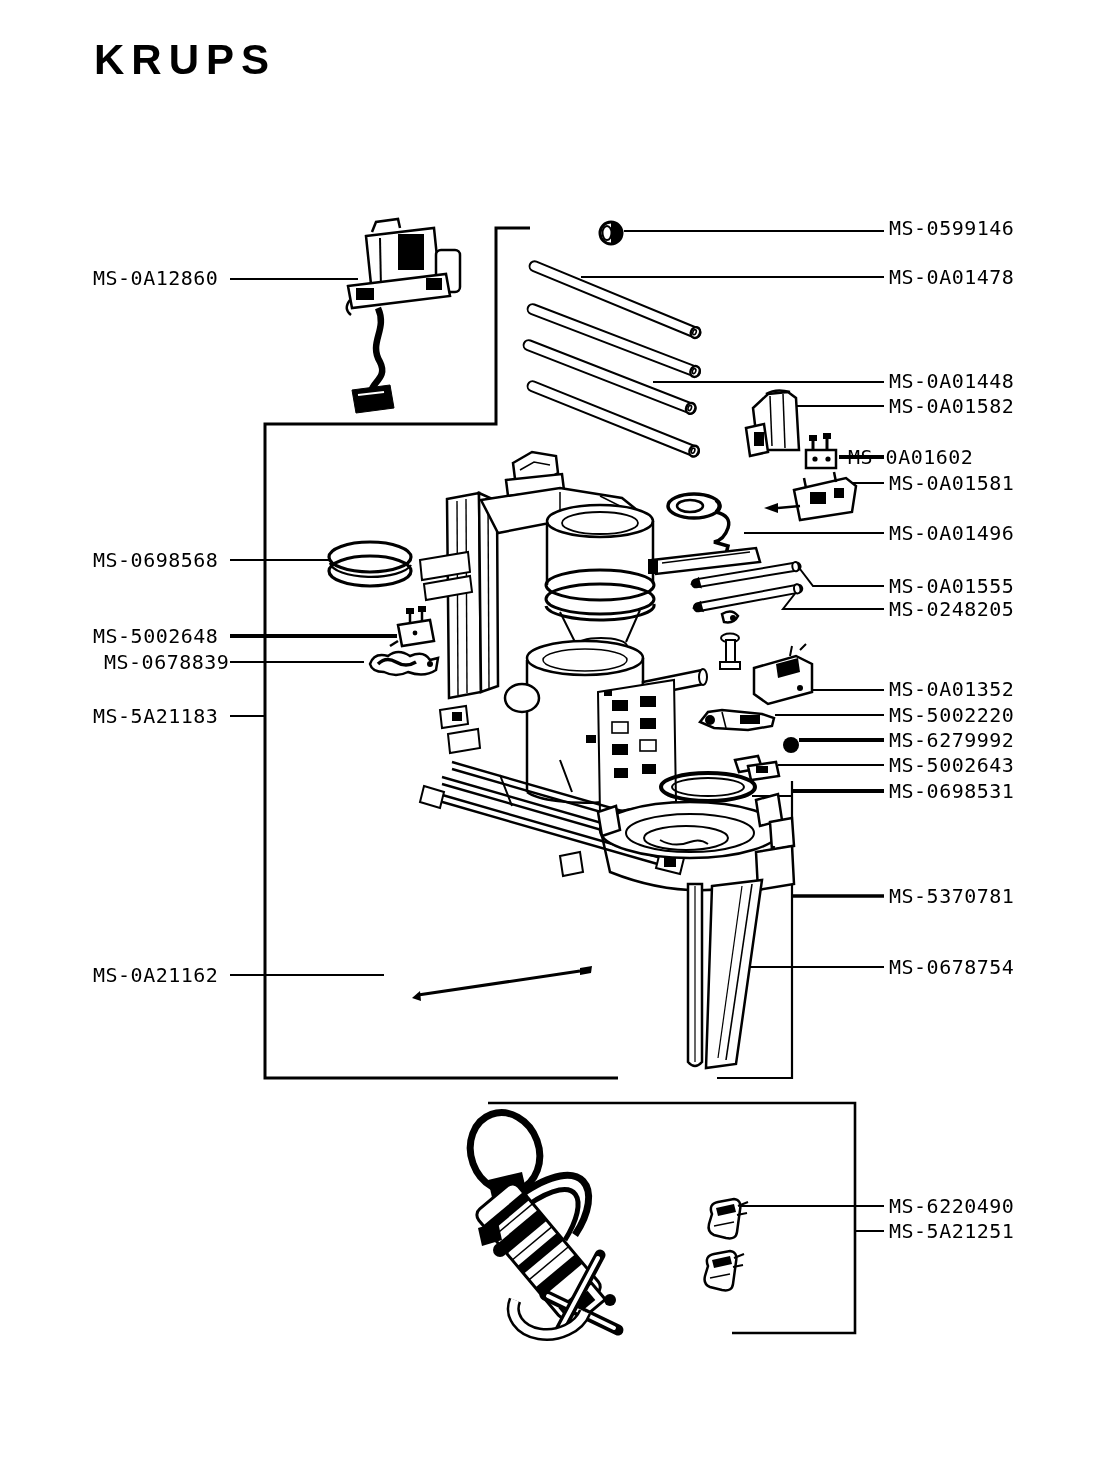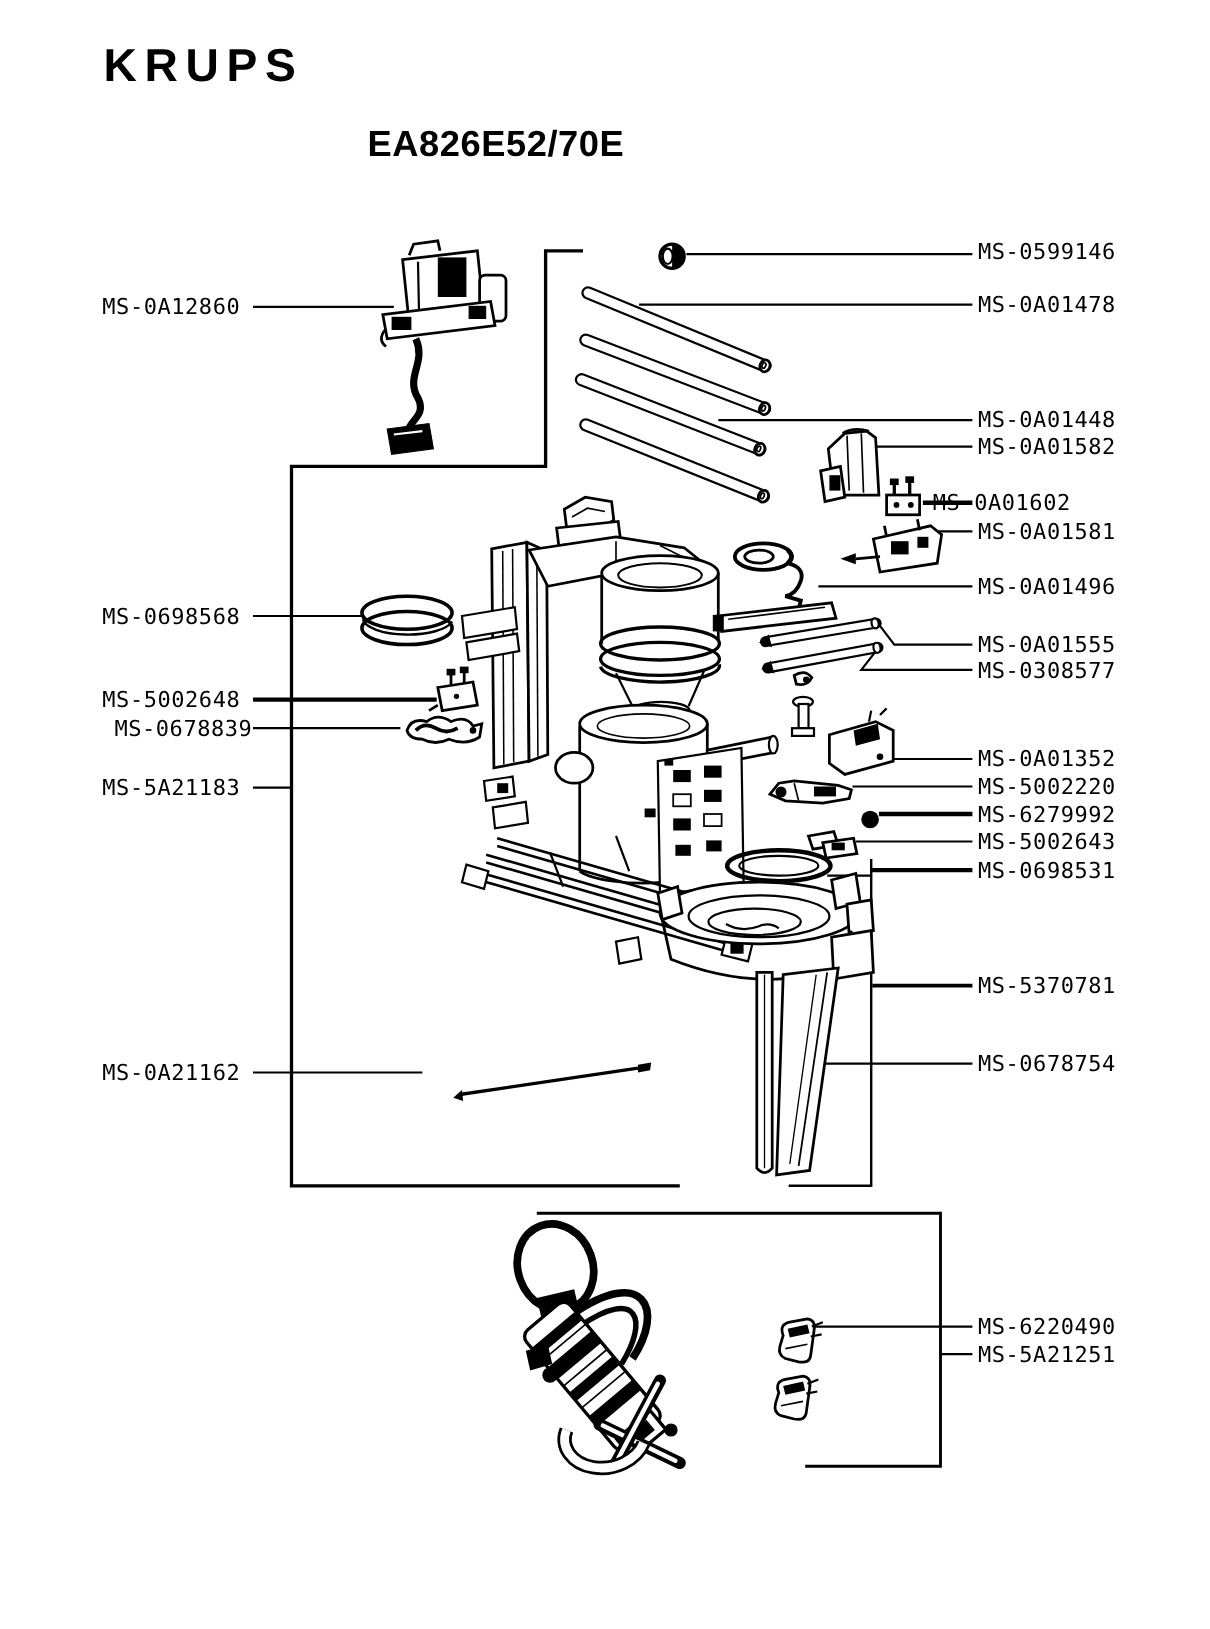--- a/index.html
+++ b/index.html
@@ -16,38 +16,37 @@
        font-weight:400;font-size:20px;line-height:22px;color:#000;
        white-space:nowrap;letter-spacing:0.5px;}
   svg{position:absolute;left:0;top:0;}
 </style>
 </head>
 <body>
 
 <div class="page">
 
   <div class="brand">KRUPS</div>
-  <div class="model">EA826E52/70E</div>
 
   <div class="lbl" style="left:93px;top:267px">MS-0A12860</div>
   <div class="lbl" style="left:93px;top:549px">MS-0698568</div>
   <div class="lbl" style="left:93px;top:625px">MS-5002648</div>
   <div class="lbl" style="left:104px;top:651px">MS-0678839</div>
   <div class="lbl" style="left:93px;top:705px">MS-5A21183</div>
   <div class="lbl" style="left:93px;top:964px">MS-0A21162</div>
 
   <div class="lbl" style="left:889px;top:217px">MS-0599146</div>
   <div class="lbl" style="left:889px;top:266px">MS-0A01478</div>
   <div class="lbl" style="left:889px;top:370px">MS-0A01448</div>
   <div class="lbl" style="left:889px;top:395px">MS-0A01582</div>
   <div class="lbl" style="left:848px;top:446px">MS-0A01602</div>
   <div class="lbl" style="left:889px;top:472px">MS-0A01581</div>
   <div class="lbl" style="left:889px;top:522px">MS-0A01496</div>
   <div class="lbl" style="left:889px;top:575px">MS-0A01555</div>
-  <div class="lbl" style="left:889px;top:598px">MS-0308577</div>
+  <div class="lbl" style="left:889px;top:598px">MS-0248205</div>
   <div class="lbl" style="left:889px;top:678px">MS-0A01352</div>
   <div class="lbl" style="left:889px;top:704px">MS-5002220</div>
   <div class="lbl" style="left:889px;top:729px">MS-6279992</div>
   <div class="lbl" style="left:889px;top:754px">MS-5002643</div>
   <div class="lbl" style="left:889px;top:780px">MS-0698531</div>
   <div class="lbl" style="left:889px;top:885px">MS-5370781</div>
   <div class="lbl" style="left:889px;top:956px">MS-0678754</div>
   <div class="lbl" style="left:889px;top:1195px">MS-6220490</div>
   <div class="lbl" style="left:889px;top:1220px">MS-5A21251</div>
 

